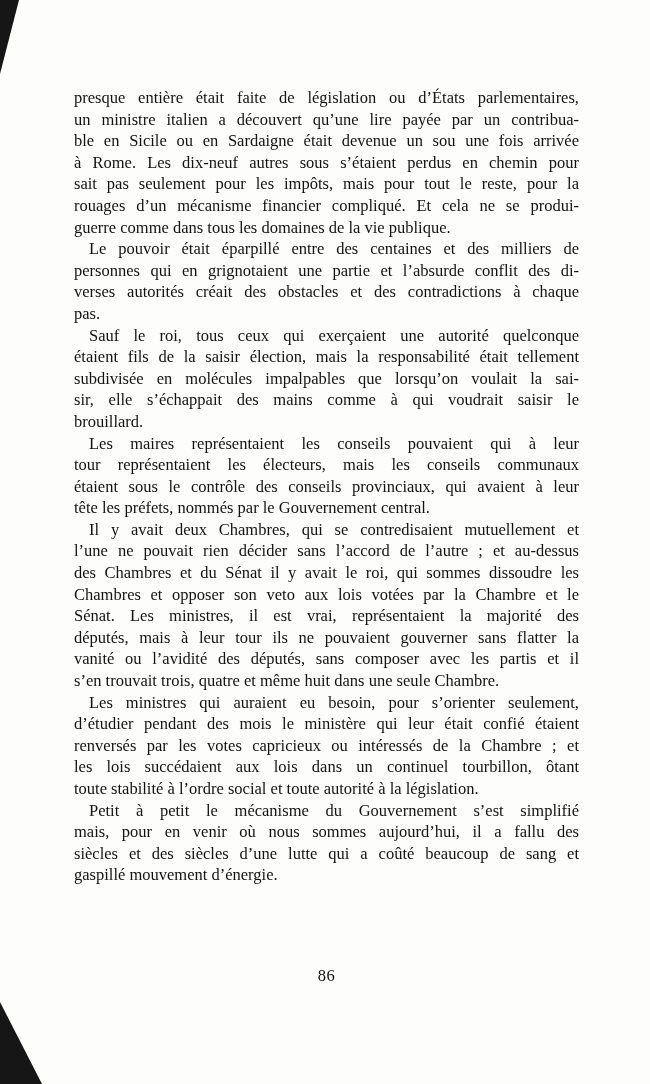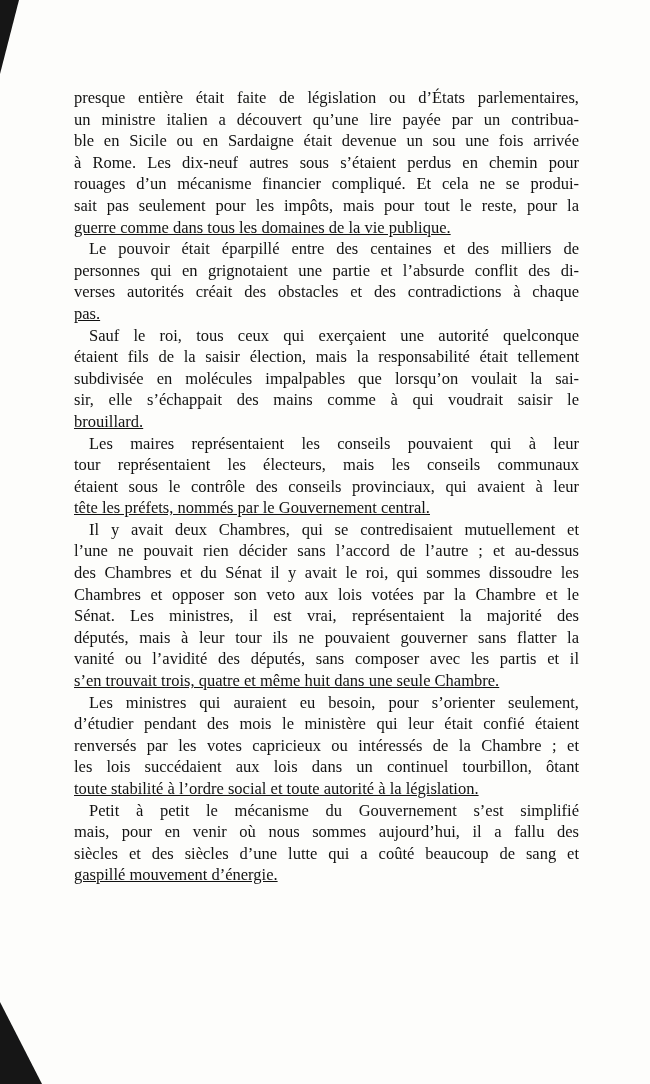--- a/index.html
+++ b/index.html
@@ -28,21 +28,20 @@
     line-height: 21.6px;
   }
   .para { margin: 0; padding: 0; }
   .line {
     text-align: justify;
     text-align-last: justify;
     white-space: normal;
   }
   .line.last {
     text-align-last: left;
-    text-decoration: underline;
   }
   .para.indent .line.first {
     text-indent: 15px;
   }
   .page-number {
     position: absolute;
     left: 74px;
     width: 505px;
     top: 966px;
     text-align: center;
@@ -70,22 +69,22 @@
 <div class="page">
   <div class="artifact top-left"></div>
   <div class="artifact bottom-left"></div>
 
   <div class="text-block">
       <div class="para">
         <div class="line first">presque entière était faite de législation ou d’États parlementaires,</div>
         <div class="line">un ministre italien a découvert qu’une lire payée par un contribua-</div>
         <div class="line">ble en Sicile ou en Sardaigne était devenue un sou une fois arrivée</div>
         <div class="line">à Rome. Les dix-neuf autres sous s’étaient perdus en chemin pour</div>
+        <div class="line">sait pas seulement pour les impôts, mais pour tout le reste, pour la</div>
         <div class="line">rouages d’un mécanisme financier compliqué. Et cela ne se produi-</div>
-        <div class="line">sait pas seulement pour les impôts, mais pour tout le reste, pour la</div>
         <div class="line last">guerre comme dans tous les domaines de la vie publique.</div>
       </div>
       <div class="para indent">
         <div class="line first">Le pouvoir était éparpillé entre des centaines et des milliers de</div>
         <div class="line">personnes qui en grignotaient une partie et l’absurde conflit des di-</div>
         <div class="line">verses autorités créait des obstacles et des contradictions à chaque</div>
         <div class="line last">pas.</div>
       </div>
       <div class="para indent">
         <div class="line first">Sauf le roi, tous ceux qui exerçaient une autorité quelconque</div>
@@ -118,13 +117,14 @@
         <div class="line last">toute stabilité à l’ordre social et toute autorité à la législation.</div>
       </div>
       <div class="para indent">
         <div class="line first">Petit à petit le mécanisme du Gouvernement s’est simplifié</div>
         <div class="line">mais, pour en venir où nous sommes aujourd’hui, il a fallu des</div>
         <div class="line">siècles et des siècles d’une lutte qui a coûté beaucoup de sang et</div>
         <div class="line last">gaspillé mouvement d’énergie.</div>
       </div>
     </div>
 
+  <div class="page-number">86</div>
 </div>
 
 </body></html>

